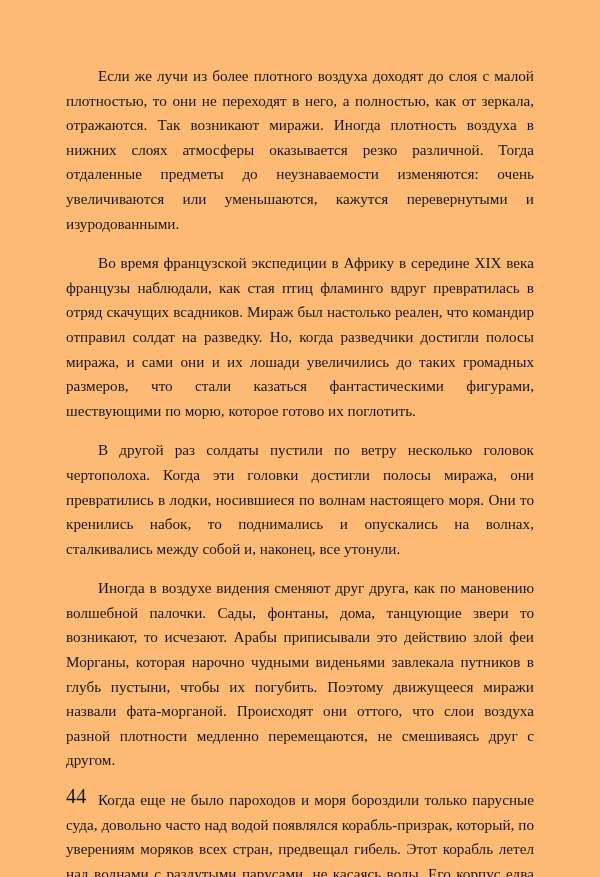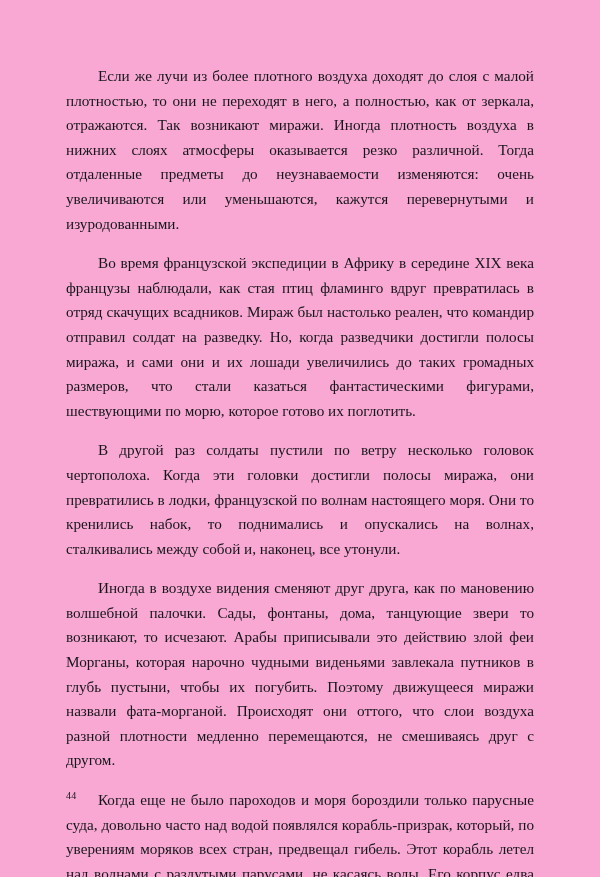--- a/index.html
+++ b/index.html
@@ -11,21 +11,21 @@
     height: 877px;
     background: #ffffff;
     font-family: "Liberation Serif", "DejaVu Serif", serif;
     color: #1a1a1a;
     overflow: hidden;
   }
   .page {
     position: relative;
     width: 600px;
     height: 877px;
-    background: #f9a8d4;
+    background: #fdba74;
     box-sizing: border-box;
   }
   .text-block {
     position: absolute;
     left: 66px;
     top: 64px;
     width: 468px;
   }
   .para {
     margin: 0 0 0.0em 0;
@@ -37,31 +37,31 @@
     hyphens: manual;
     color: #15161a;
   }
   .para + .para {
     margin-top: 15px;
   }
   .page-number {
     position: absolute;
     left: 66px;
     top: 786px;
-    font-size: 10px;
+    font-size: 20px;
     line-height: 20px;
     color: #15161a;
     letter-spacing: 0.2px;
   }
 </style>
 </head>
 <body>
 
 <div class="page">
   <div class="text-block">
     <p class="para">Если же лучи из более плотного воздуха доходят до слоя с малой плотностью, то они не переходят в него, а полностью, как от зеркала, отражаются. Так возникают миражи. Иногда плотность воздуха в нижних слоях атмосферы оказывается резко различной. Тогда отдаленные предметы до неузнаваемости изменяются: очень увеличиваются или уменьшаются, кажутся перевернутыми и изуродованными.</p>
     <p class="para">Во время французской экспедиции в Африку в середине XIX века французы наблюдали, как стая птиц фламинго вдруг превратилась в отряд скачущих всадников. Мираж был настолько реален, что командир отправил солдат на разведку. Но, когда разведчики достигли полосы миража, и сами они и их лошади увеличились до таких громадных размеров, что стали казаться фантастическими фигурами, шествующими по морю, которое готово их поглотить.</p>
-    <p class="para">В другой раз солдаты пустили по ветру несколько головок чертополоха. Когда эти головки достигли полосы миража, они превратились в лодки, французской по волнам настоящего моря. Они то кренились набок, то поднимались и опускались на волнах, сталкивались между собой и, наконец, все утонули.</p>
+    <p class="para">В другой раз солдаты пустили по ветру несколько головок чертополоха. Когда эти головки достигли полосы миража, они превратились в лодки, носившиеся по волнам настоящего моря. Они то кренились набок, то поднимались и опускались на волнах, сталкивались между собой и, наконец, все утонули.</p>
     <p class="para">Иногда в воздухе видения сменяют друг друга, как по мановению волшебной палочки. Сады, фонтаны, дома, танцующие звери то возникают, то исчезают. Арабы приписывали это действию злой феи Морганы, которая нарочно чудными виденьями завлекала путников в глубь пустыни, чтобы их погубить. Поэтому движущееся миражи назвали фата-морганой. Происходят они оттого, что слои воздуха разной плотности медленно перемещаются, не смешиваясь друг с другом.</p>
     <p class="para">Когда еще не было пароходов и моря бороздили только парусные суда, довольно часто над водой появлялся корабль-призрак, который, по уверениям моряков всех стран, предвещал гибель. Этот корабль летел над волнами с раздутыми парусами, не касаясь воды. Его корпус едва чернелся над морем. Медные пушки виднелись из открытых люков. Молчаливая команда мертвецов стояла на палубе, и унылый звук колокола доносился с корабля, пока он не исчезал из виду. Моряки говорили, что это призрак</p>
   </div>
   <div class="page-number">44</div>
 </div>
 
 </body></html>

